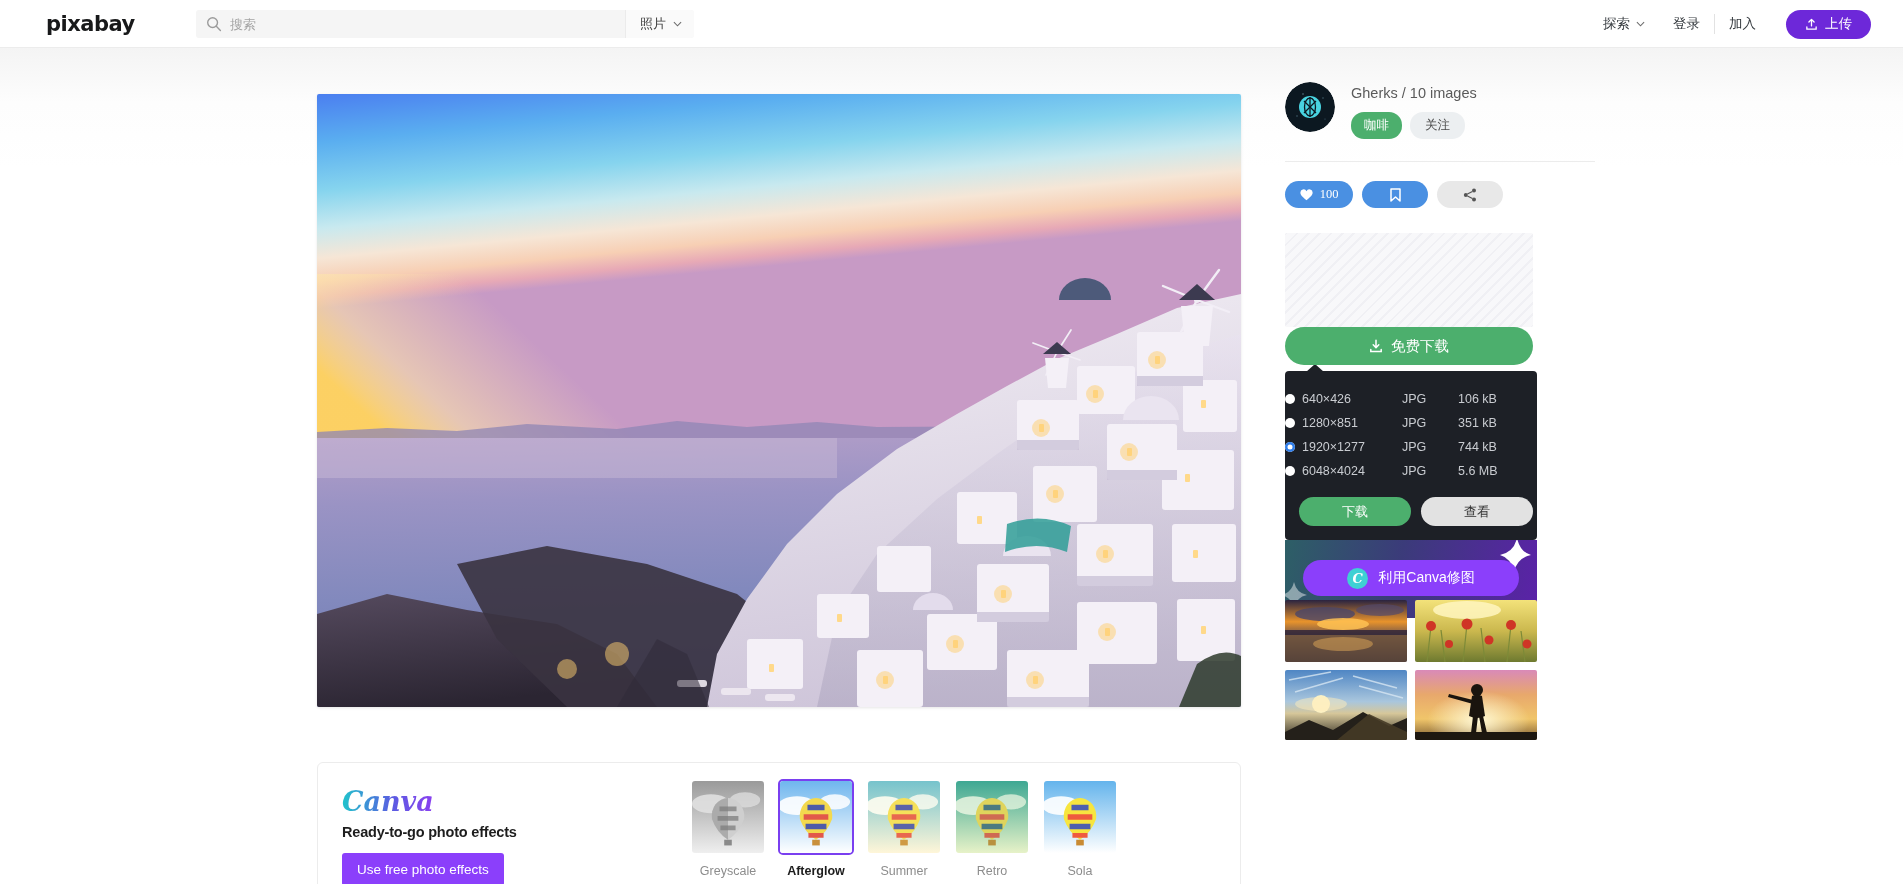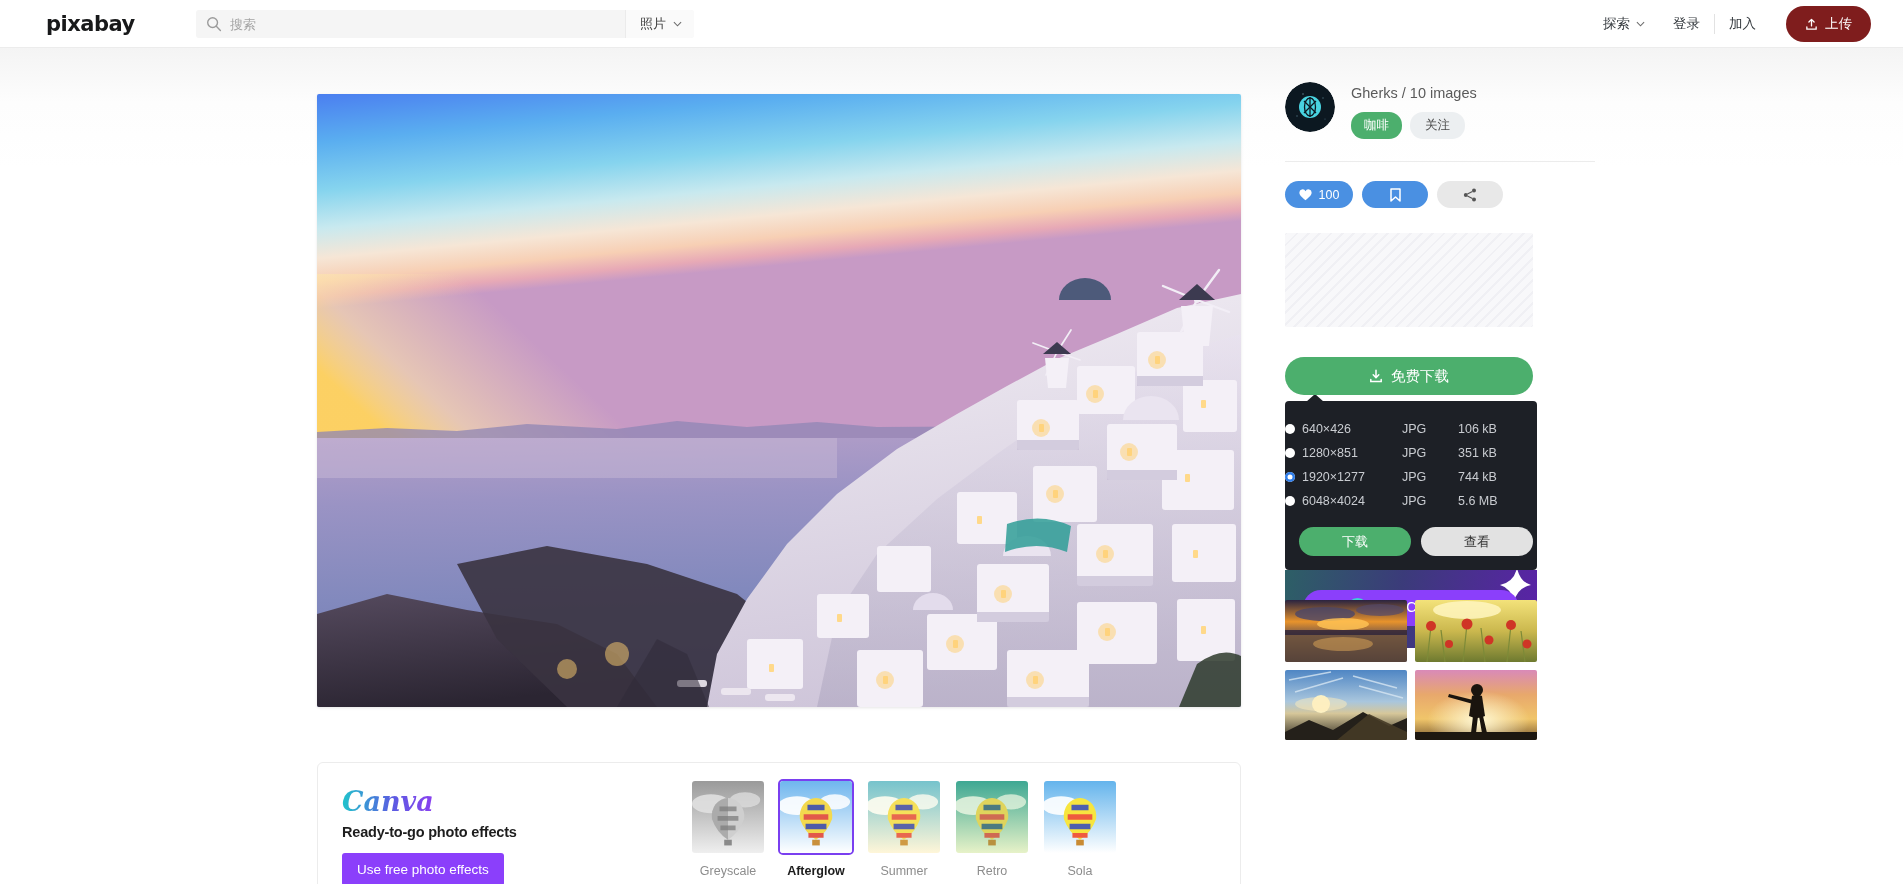--- a/index.html
+++ b/index.html
@@ -50,23 +50,23 @@
     display: flex; align-items: center; gap: 0;
   }
   .nav-item {
     font-size: 13.5px; color: #33383d; cursor: pointer;
     padding: 0 14px; display: flex; align-items: center; gap: 6px;
     height: 48px;
   }
   .nav-sep { width: 1px; height: 20px; background: #e2e2e2; }
   .upload-btn {
     margin-left: 16px;
-    background: #7f1d1d; color: #fff;
+    background: #6d28d9; color: #fff;
     font-size: 13.5px; border: none; border-radius: 18px;
-    height: 36px; padding: 0 19px;
+    height: 29px; padding: 0 19px;
     display: flex; align-items: center; gap: 7px; cursor: pointer;
     font-family: "Liberation Sans", sans-serif;
   }
   .up-icon { width: 13px; height: 13px; display:block;}
 
   
   .page {
     position: absolute; top: 48px; left: 0;
     width: 1903px; height: 836px;
     background: linear-gradient(#f4f4f4 0%, #fdfdfd 55px, #ffffff 120px);
@@ -143,37 +143,37 @@
     background: #eceff1; color: #4a4a4a; font-size: 12.5px;
     border-radius: 13px; padding: 5px 15px; border: none; cursor: pointer;
     font-family: "Liberation Sans", sans-serif;
   }
   .divider { height: 1px; background: #ececec; margin: 22px 0 0 0; }
 
   .actions { display: flex; gap: 9px; margin-top: 19px; }
   .act {
     height: 27px; border-radius: 14px; border: none; cursor: pointer;
     display: flex; align-items: center; justify-content: center; gap: 7px;
-    font-size: 12.5px; font-family: Liberation Sans, sans-serif;
+    font-size: 12.5px; font-family: Liberation Serif, serif;
   }
   .act-like { background: #4a90e2; color: #fff; width: 68px; }
   .act-save { background: #4a90e2; color: #fff; width: 66px; }
   .act-share { background: #e8e8e8; color: #555; width: 66px; }
   .act svg { display:block; }
 
   .ad-slot {
     margin-top: 25px; width: 248px; height: 94px;
     background-color: #f6f6f8;
     background-image: repeating-linear-gradient(-45deg,
       #f0f0f4 0px, #f0f0f4 2px, #f8f8fa 2px, #f8f8fa 8px);
     border-radius: 2px;
   }
 
   .dl-btn {
-    margin-top: 30px; width: 248px; height: 38px;
+    width: 248px; height: 38px;
     background: #4caf6d; color: #fff; border: none; border-radius: 19px;
     font-size: 14.5px; cursor: pointer;
     display: flex; align-items: center; justify-content: center; gap: 8px;
     font-family: "Liberation Sans", sans-serif; position: relative; z-index: 3;
   }
   .dl-icon { width: 14px; height: 14px; display:block;}
 
   .dl-panel {
     position: relative; margin-top: 6px;
     width: 252px; background: #1d2026; border-radius: 4px;

